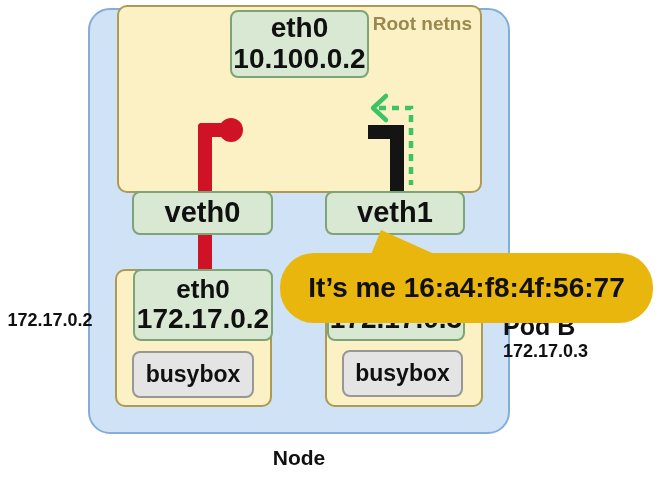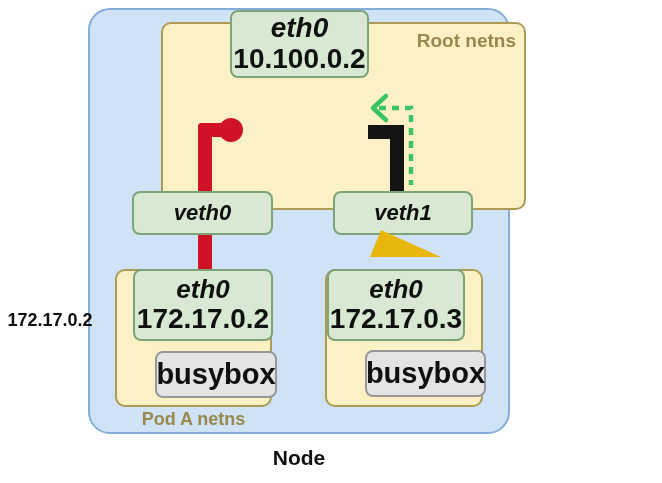--- a/index.html
+++ b/index.html
@@ -15,46 +15,46 @@
   *{margin:0;padding:0;box-sizing:border-box;}
   html,body{width:662px;height:483px;background:#ffffff;overflow:hidden;}
   body{font-family:"Liberation Sans","DejaVu Sans",sans-serif;font-weight:bold;color:var(--text);}
   .canvas{position:relative;width:662px;height:483px;background:#fff;}
 
   .node-box{position:absolute;left:88px;top:8px;width:422px;height:426px;
     background:var(--node-fill);border:2px solid var(--node-border);border-radius:22px;z-index:1;}
 
   .netns-box{position:absolute;background:var(--netns-fill);
     border:2px solid var(--netns-border);border-radius:10px;z-index:2;}
-  .root-netns{left:117px;top:22px;width:365px;height:188px;margin-left:44px;}
+  .root-netns{left:117px;top:5px;width:365px;height:188px;}
   .pod-a-netns{left:115px;top:269px;width:157px;height:138px;}
   .pod-b-netns{left:325px;top:269px;width:158px;height:138px;}
 
   .root-netns-label{position:absolute;right:8px;top:6px;font-size:19px;color:var(--netns-label);}
   .pod-netns-label{position:absolute;text-align:center;font-size:18px;color:var(--netns-label);z-index:4;}
   .pod-a-netns-label{left:115px;top:409px;width:157px;}
   .pod-b-netns-label{left:325px;top:409px;width:158px;}
 
   .iface-box{position:absolute;background:var(--iface-fill);
     border:2px solid var(--iface-border);border-radius:8px;z-index:4;
     display:flex;flex-direction:column;align-items:center;justify-content:center;line-height:1.1;}
-  .iface-name{font-size:28px;font-style:italic;}
+  .iface-name{font-size:28px;}
   .iface-ip{font-size:28px;}
   .eth0-root{left:230px;top:10px;width:139px;height:68px;}
   .docker0{left:232px;top:93px;width:138px;height:70px;}
   .veth0{left:132px;top:191px;width:141px;height:44px;}
-  .veth1{left:325px;top:191px;width:140px;height:44px;margin-left:8px;}
-  .veth0 .iface-name,.veth1 .iface-name{font-size:22px;}
+  .veth1{left:325px;top:191px;width:140px;height:44px;}
+  .veth0 .iface-name,.veth1 .iface-name{font-size:29px;}
   .pod-a-eth0{left:133px;top:269px;width:140px;height:72px;}
   .pod-b-eth0{left:327px;top:269px;width:138px;height:72px;}
   .pod-a-eth0 .iface-name,.pod-b-eth0 .iface-name{font-size:26px;}
 
   .container-box{position:absolute;background:var(--container-fill);
     border:2px solid var(--container-border);border-radius:8px;z-index:4;
-    display:flex;align-items:center;justify-content:center;font-size:29px;margin-left:23px;}
+    display:flex;align-items:center;justify-content:center;font-size:23px;}
   .pod-a-busybox{left:132px;top:351px;width:122px;height:47px;}
   .pod-b-busybox{left:342px;top:350px;width:121px;height:47px;}
 
   .link{position:absolute;z-index:3;}
   .red-h{left:198px;top:123px;width:40px;height:14px;background:var(--red-link);border-radius:4px 0 0 0;}
   .red-v{left:198px;top:123px;width:14px;height:146px;background:var(--red-link);border-radius:4px 0 0 0;}
   .red-dot{left:219px;top:118px;width:24px;height:24px;background:var(--red-link);border-radius:50%;z-index:7;}
   .black-h{left:368px;top:125px;width:36px;height:14px;background:var(--black-link);}
   .black-v{left:390px;top:125px;width:14px;height:66px;background:var(--black-link);}
 
@@ -107,38 +107,44 @@
 
   <div class="link red-dot"></div>
 
   <div class="iface-box pod-a-eth0">
     <div class="iface-name">eth0</div>
     <div class="iface-ip">172.17.0.2</div>
   </div>
   <div class="container-box pod-a-busybox">
     <span>busybox</span>
   </div>
-  <div class="pod-netns-label pod-a-netns-label">Pod A netns</div>
 
   <div class="iface-box pod-b-eth0">
     <div class="iface-name">eth0</div>
     <div class="iface-ip">172.17.0.3</div>
   </div>
   <div class="container-box pod-b-busybox">
     <span>busybox</span>
   </div>
 
   <svg class="overlay-svg">
     <polyline points="379,108 411,108 411,185" fill="none" stroke="#3cc464" stroke-width="4.5" stroke-dasharray="7,6"></polyline>
     <path d="M 386,96 L 373,108 L 386,120" fill="none" stroke="#3cc464" stroke-width="4.5" stroke-linecap="round" stroke-linejoin="round"></path>
   </svg>
 
   <div class="outside-label pod-a-label">
     <div class="outside-ip">172.17.0.2</div>
   </div>
+  <div class="outside-label pod-b-label">
+    <div class="outside-title">Pod B</div>
+    <div class="outside-ip">172.17.0.3</div>
+  </div>
 
   <div class="node-label">Node</div>
 
   <svg class="tail-svg">
     <polygon points="370,257 381,230 441,257" fill="#e9b60e"></polygon>
   </svg>
+  <div class="bubble">
+    <span>It’s me 16:a4:f8:4f:56:77</span>
+  </div>
 
 </div>
 
 </body></html>

